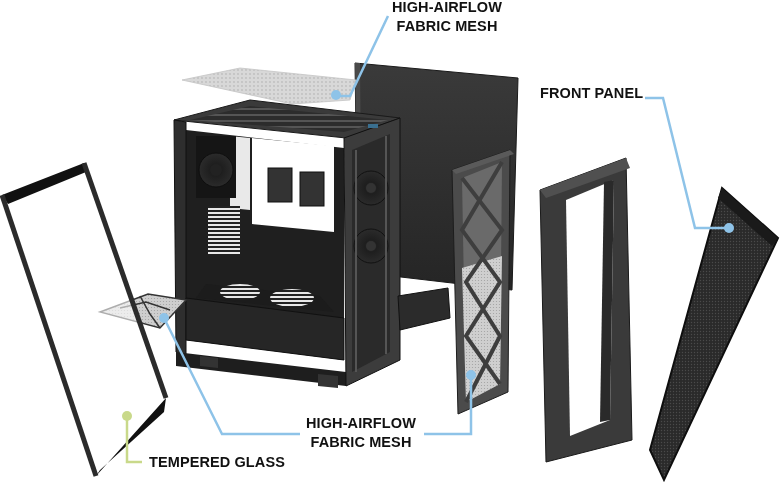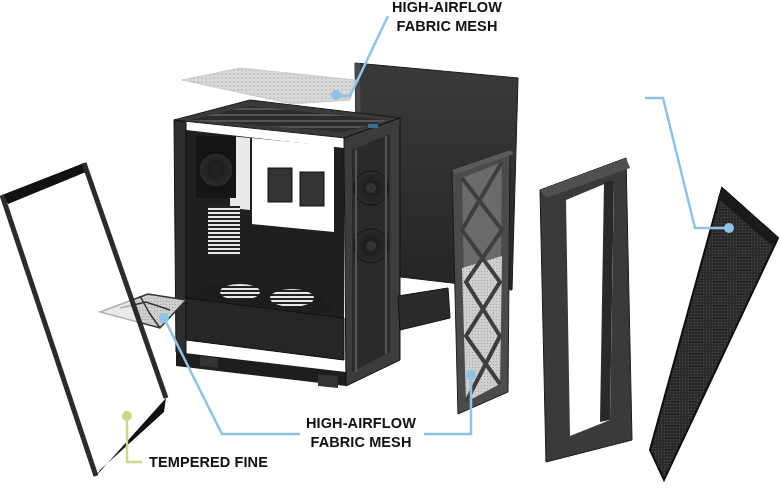--- a/index.html
+++ b/index.html
@@ -169,22 +169,23 @@
   </g>
   <circle cx="127" cy="416" r="5" fill="#c9d98a"></circle>
 </svg>
 
 <div class="label" style="left:392px; top:-2px;">
   <span>HIGH-AIRFLOW</span>
   <span>FABRIC MESH</span>
 </div>
 
 <div class="label" style="left:540px; top:84px;">
+  <span>FRONT PANEL</span>
 </div>
 
 <div class="label" style="left:306px; top:414px;">
   <span>HIGH-AIRFLOW</span>
   <span>FABRIC MESH</span>
 </div>
 
 <div class="label left" style="left:149px; top:453px;">
-  <span>TEMPERED FINE</span>
+  <span>TEMPERED GLASS</span>
 </div>
 
 </body></html>

